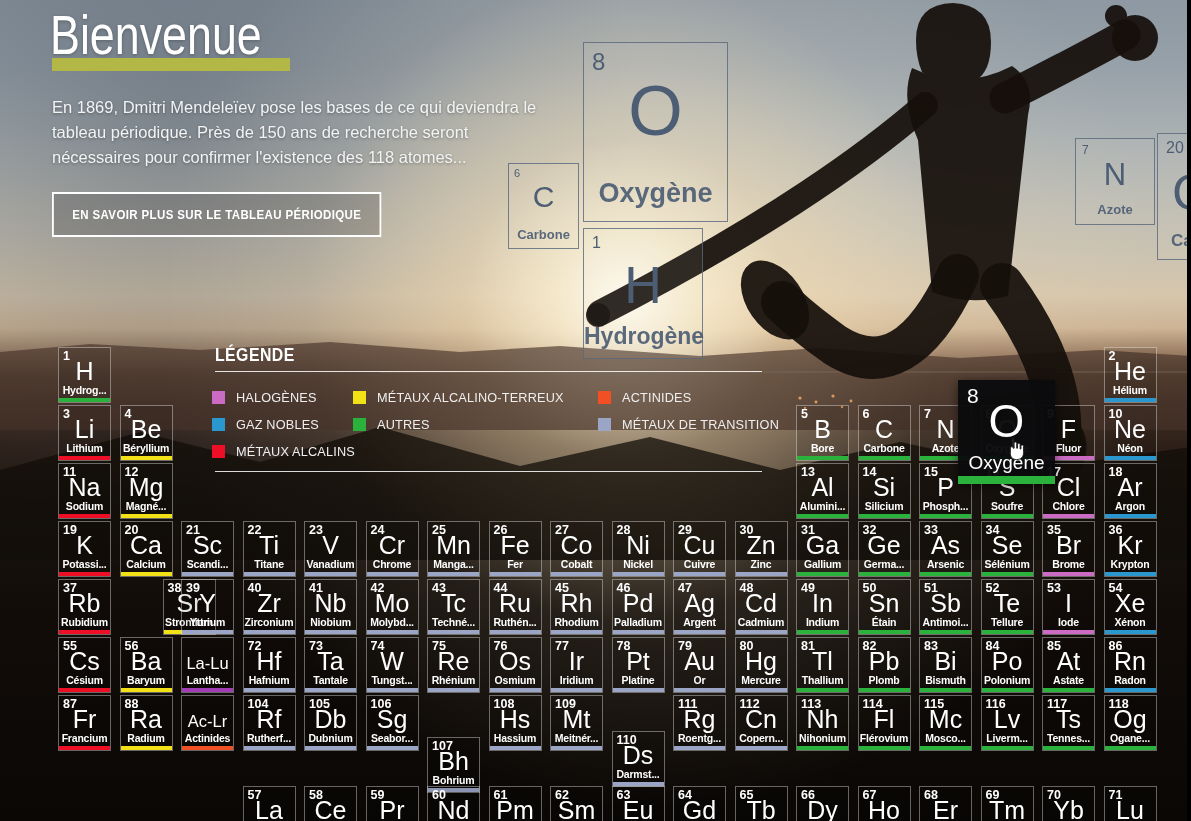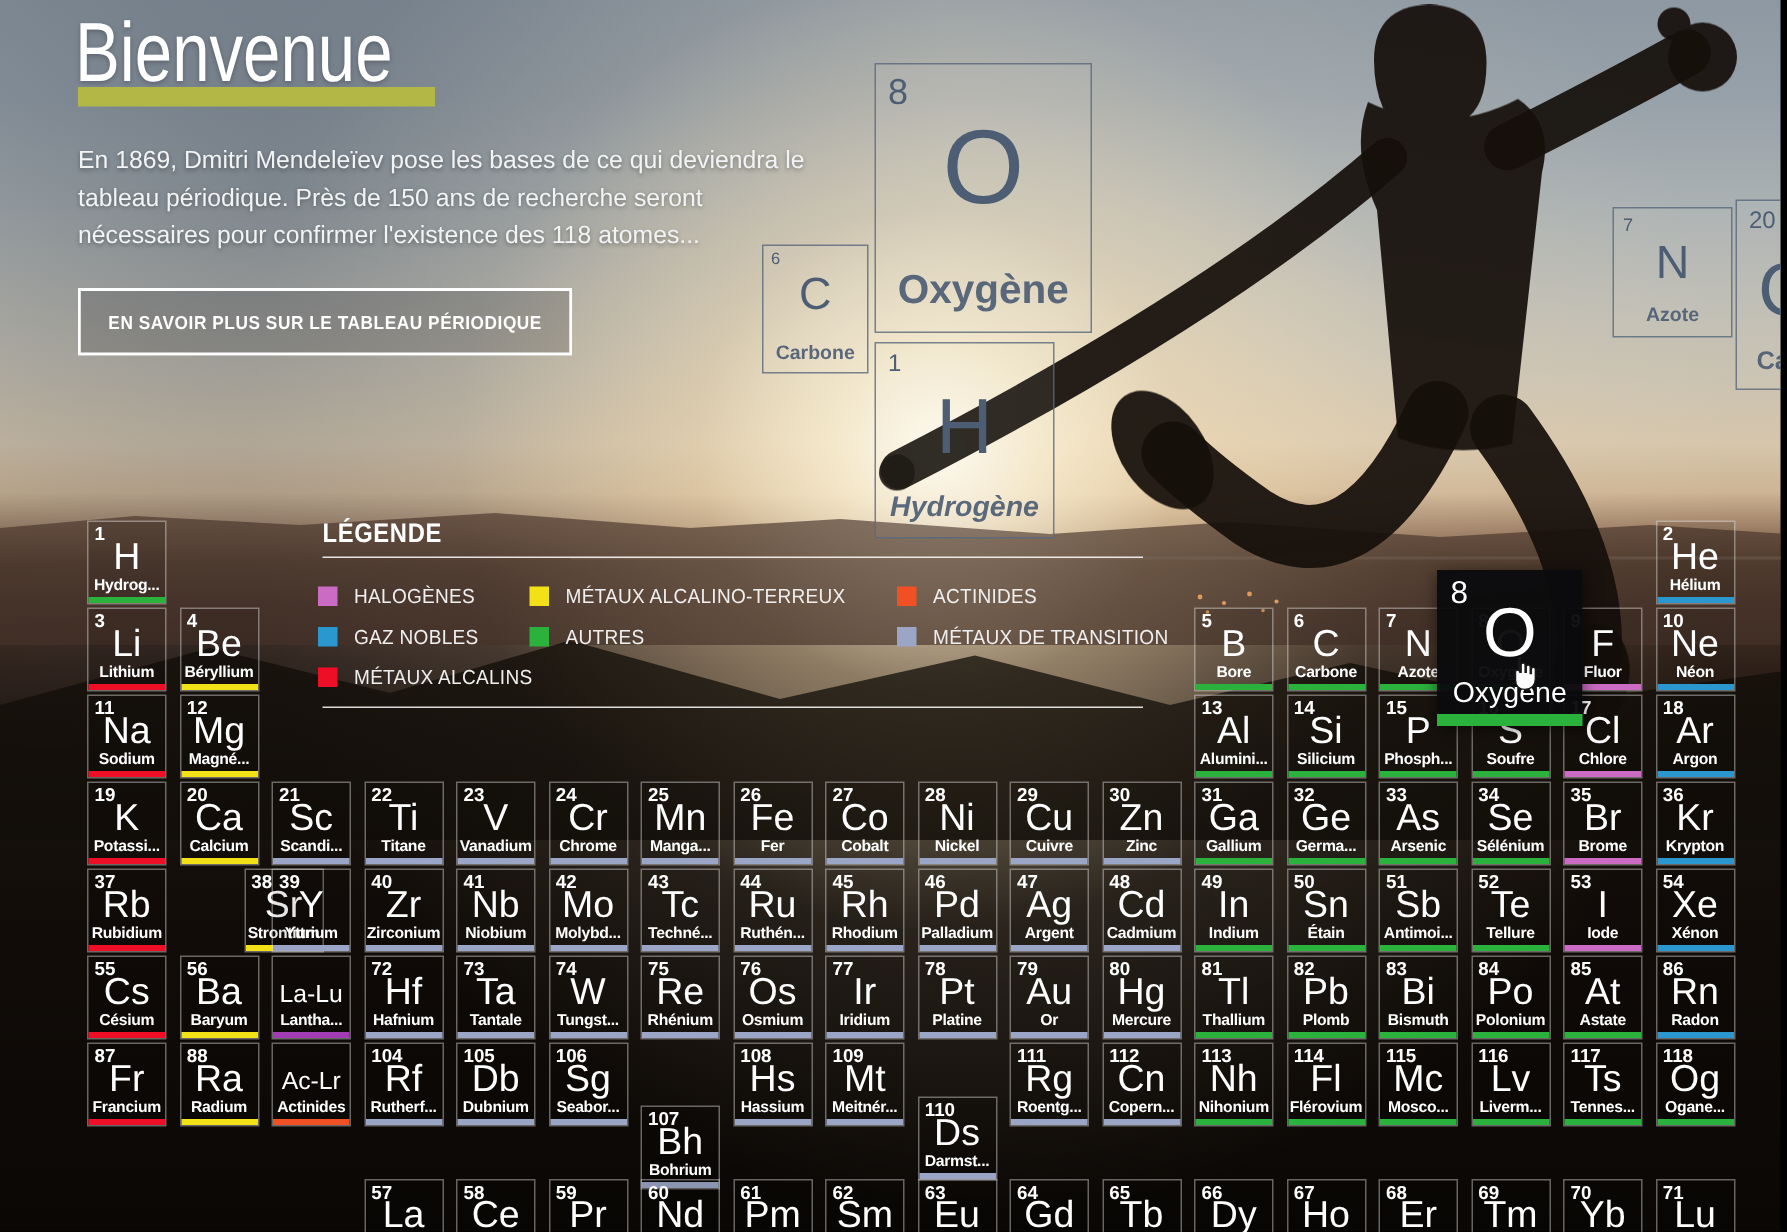--- a/index.html
+++ b/index.html
@@ -30,21 +30,21 @@
   .ftile{position:absolute;border:1px solid rgba(88,102,122,.8);background:rgba(235,240,245,.05);
     color:#4d5e74;z-index:3;}
   .ftile .fnum{position:absolute;top:5px;left:8px;font-weight:400;}
   .ftile .fsym{position:absolute;left:0;right:0;text-align:center;font-weight:400;}
   .ftile .fname{position:absolute;left:0;right:0;text-align:center;font-weight:700;opacity:.92;}
   .ft-o{left:583px;top:42px;width:143px;height:178px;}
   .ft-o .fnum{font-size:24px;} .ft-o .fsym{top:28px;font-size:70px;} .ft-o .fname{bottom:12px;font-size:27px;}
   .ft-c{left:508px;top:163px;width:69px;height:84px;}
   .ft-c .fnum{font-size:11px;top:3px;left:5px;} .ft-c .fsym{top:16px;font-size:30px;} .ft-c .fname{bottom:6px;font-size:13px;}
   .ft-h{left:583px;top:228px;width:118px;height:129px;}
-  .ft-h .fnum{font-size:16px;} .ft-h .fsym{top:26px;font-size:52px;} .ft-h .fname{bottom:8px;font-size:19px;font-style:italic;}
+  .ft-h .fnum{font-size:16px;} .ft-h .fsym{top:26px;font-size:52px;} .ft-h .fname{bottom:8px;font-size:23px;}
   .ft-n{left:1075px;top:138px;width:78px;height:85px;}
   .ft-n .fnum{font-size:12px;top:4px;left:6px;} .ft-n .fsym{top:18px;font-size:31px;} .ft-n .fname{bottom:7px;font-size:13px;}
   .ft-ca{left:1157px;top:133px;width:92px;height:125px;}
   .ft-ca .fnum{font-size:16px;} .ft-ca .fsym{top:30px;font-size:50px;} .ft-ca .fname{bottom:8px;font-size:17px;}
   
   .legend-title{position:absolute;left:215px;top:345px;color:#fff;font-size:18px;font-weight:700;
     letter-spacing:.5px;transform:scaleX(.88);transform-origin:left top;z-index:6;}
   .legend-line{position:absolute;left:215px;width:547px;height:1px;background:rgba(255,255,255,.85);z-index:6;}
   .legend-line.top{top:371px;} .legend-line.bottom{top:471px;}
   .legend-grid{position:absolute;left:212px;top:384px;width:560px;display:grid;

